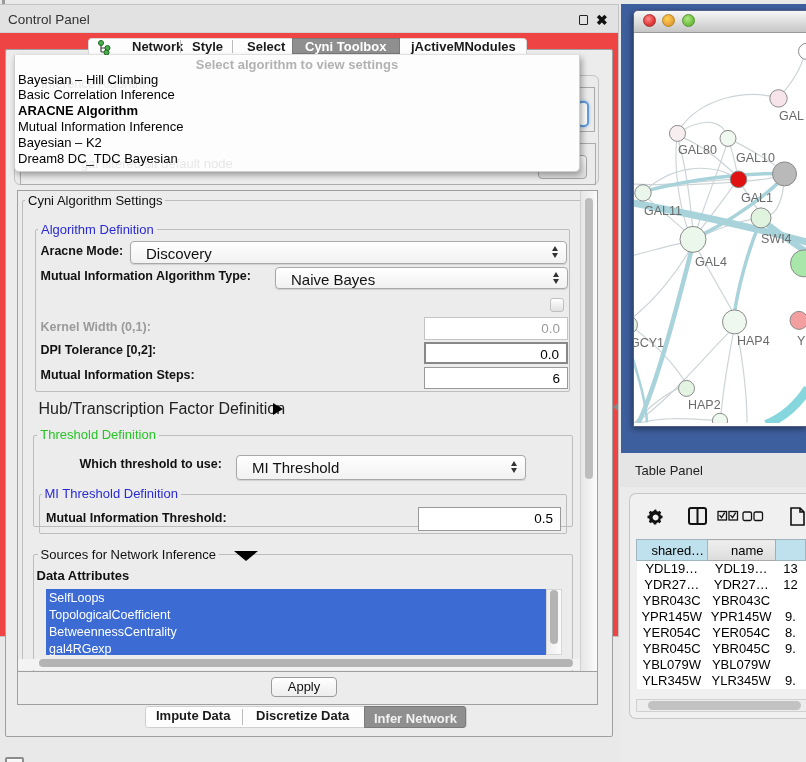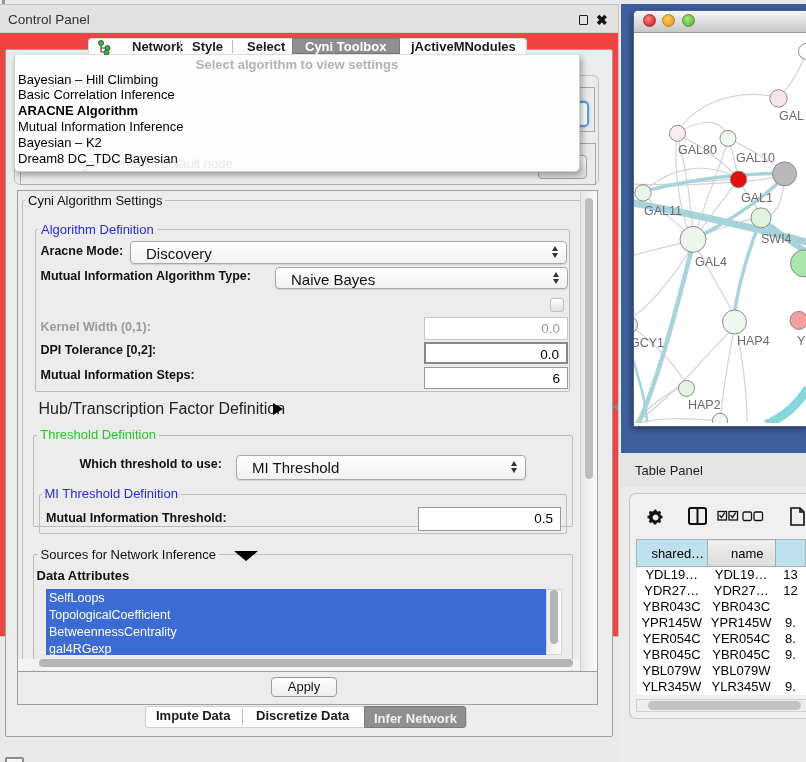--- a/index.html
+++ b/index.html
@@ -48,21 +48,21 @@
 
 #mdi { left:621px; top:4px; width:185px; height:449px; background:#3e5f9e; }
 #netwin { left:11.5px; top:5.5px; width:174px; height:417px; background:#fff; border:1.5px solid #54608a; border-right:none; border-radius:5px 0 0 0; box-shadow:-1px 2px 6px rgba(0,0,0,0.45); }
 #nettitle { left:0; top:0; width:100%; height:22px; background:linear-gradient(#f7f7f7,#c6c6c6); border-bottom:1px solid #999; border-radius:5px 0 0 0; }
 .tl { position:absolute; top:3.5px; width:13px; height:13px; border-radius:50%; }
 
 #tpanel { left:620px; top:453px; width:186px; height:309px; background:#ebebeb; }
 #tpanel-title { left:15px; top:10px; font-size:13px; color:#222; }
 #tcontainer { left:9px; top:40px; width:177px; height:226px; background:#f0f0f0; border:1px solid #c6c6c6; border-radius:7px 0 0 7px; border-right:none; }
 table#dt { position:absolute; left:6px; top:45px; border-collapse:collapse; font-size:13px; color:#000; table-layout:fixed; }
-#dt th { background:#bfe0ed; font-weight:normal; border:1px solid #9fb6bf; height:27px; font-size:13px; padding-left:12px; }
+#dt th { background:#bfe0ed; font-weight:normal; border:1px solid #9fb6bf; height:21px; font-size:13px; padding-left:12px; }
 #dt th.gray { background:linear-gradient(#efefef,#dcdcdc); border:1px solid #aaa; }
 #dt td { background:#fff; text-align:center; height:16px; white-space:nowrap; overflow:hidden; }
 </style>
 </head>
 <body>
 
 <div class="abs" style="left:2px; top:0; width:3px; height:5px; background:#9a9a9a;"></div>
 <div id="cp" class="abs">
   <div id="cp-titlebar" class="abs"></div>
   <div id="cp-title" class="abs">Control Panel</div>

